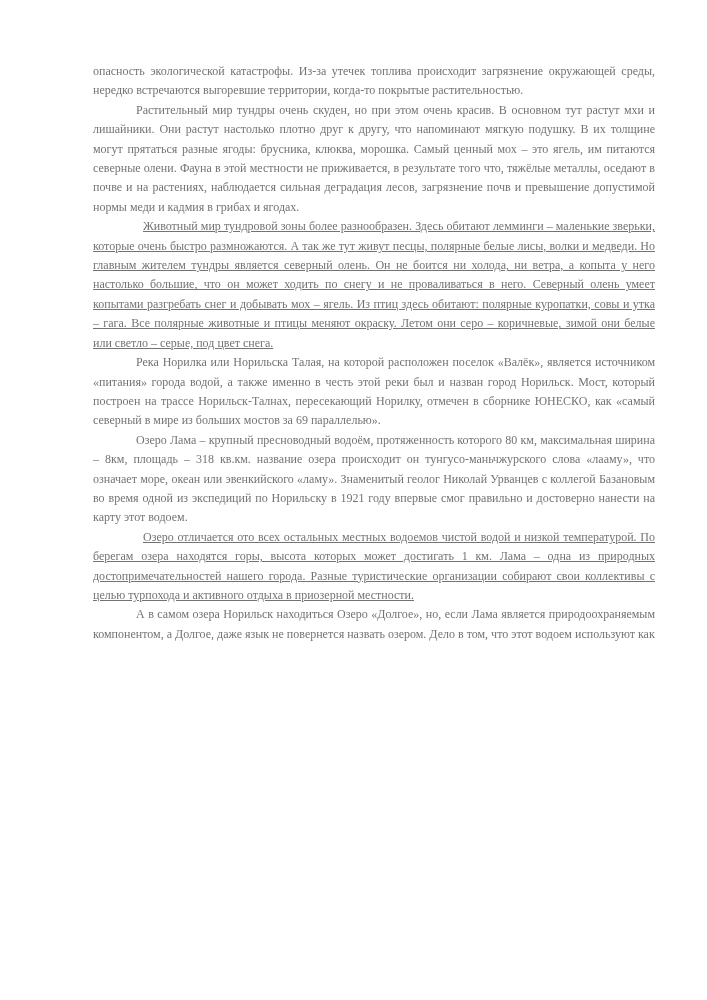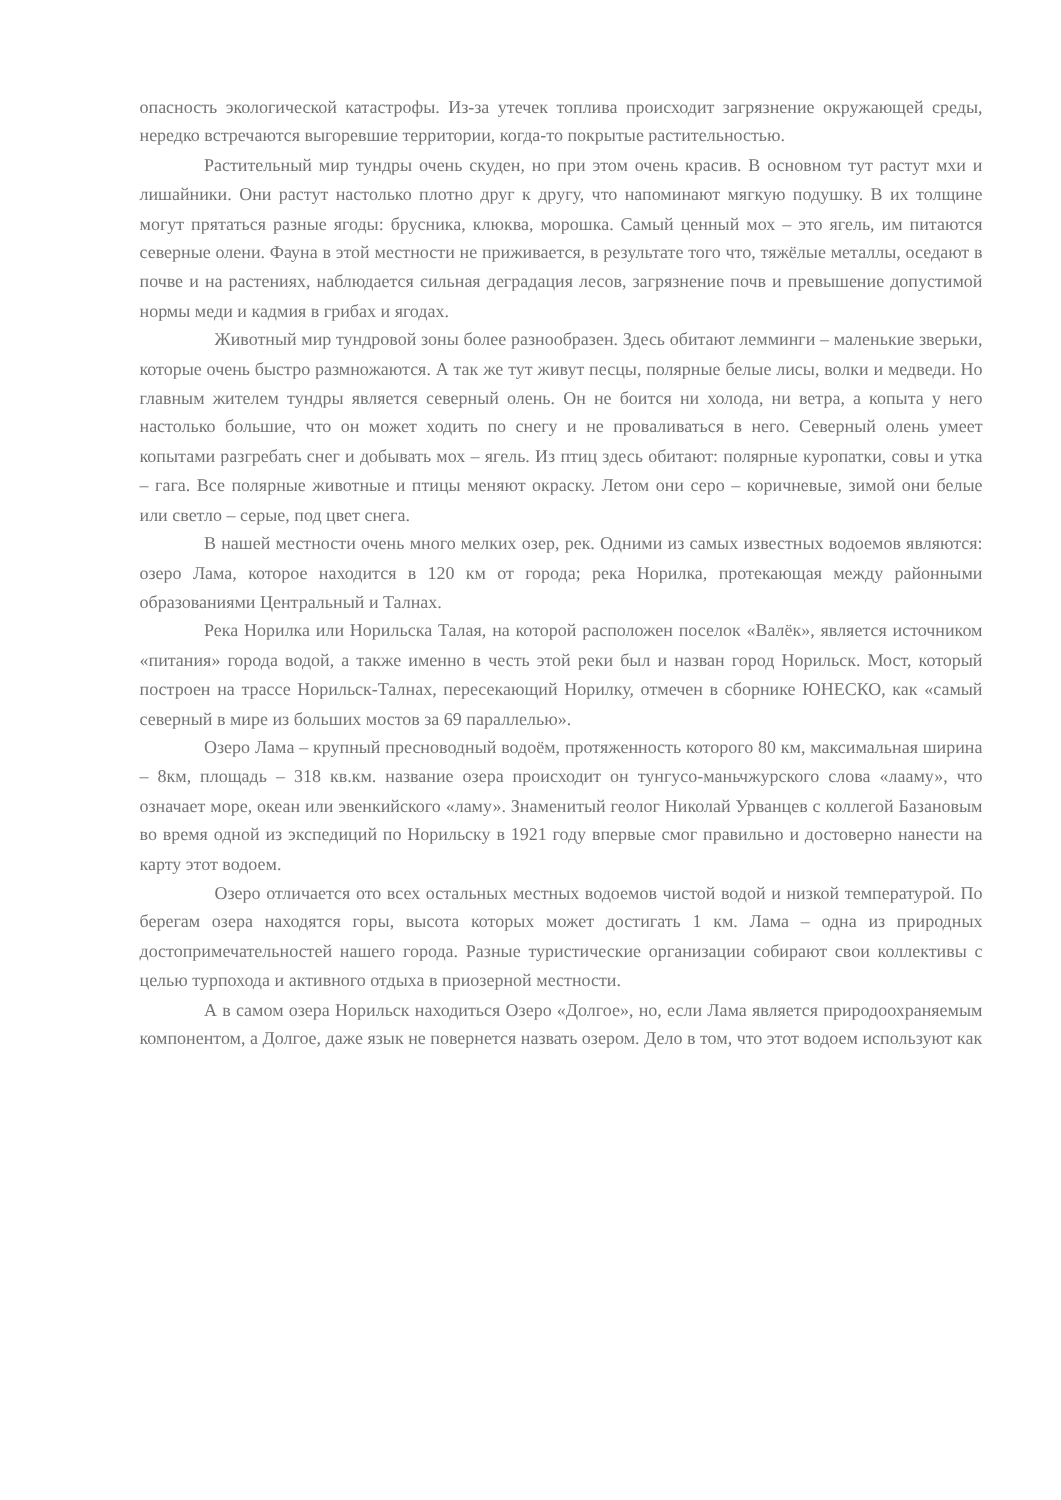--- a/index.html
+++ b/index.html
@@ -28,29 +28,29 @@
   .content p {
     margin: 0;
     padding: 0;
     text-indent: 43px;
   }
   .content p.cont {
     text-indent: 0;
   }
   .content p.sp {
     text-indent: 50px;
+    text-decoration: underline;
   }
 </style>
 </head>
 <body>
 
 <div class="page">
   <div class="content">
     <p class="cont">опасность экологической катастрофы. Из-за утечек топлива происходит загрязнение окружающей среды, нередко встречаются выгоревшие территории, когда-то покрытые растительностью.</p>
     <p>Растительный мир тундры очень скуден, но при этом очень красив. В основном тут растут мхи и лишайники. Они растут настолько плотно друг к другу, что напоминают мягкую подушку. В их толщине могут прятаться разные ягоды: брусника, клюква, морошка. Самый ценный мох – это ягель, им питаются северные олени. Фауна в этой местности не приживается, в результате того что, тяжёлые металлы, оседают в почве и на растениях, наблюдается сильная деградация лесов, загрязнение почв и превышение допустимой нормы меди и кадмия в грибах и ягодах.</p>
     <p class="sp">Животный мир тундровой зоны более разнообразен. Здесь обитают лемминги – маленькие зверьки, которые очень быстро размножаются. А так же тут живут песцы, полярные белые лисы, волки и медведи. Но главным жителем тундры является северный олень. Он не боится ни холода, ни ветра, а копыта у него настолько большие, что он может ходить по снегу и не проваливаться в него. Северный олень умеет копытами разгребать снег и добывать мох – ягель. Из птиц здесь обитают: полярные куропатки, совы и утка – гага. Все полярные животные и птицы меняют окраску. Летом они серо – коричневые, зимой они белые или светло – серые, под цвет снега.</p>
-    <p>В нашей местности очень много мелких озер, рек. Одними из самых известных водоемов являются: озеро Лама, которое находится в 120 км от города; река Норилка, протекающая между районными образованиями Центральный и Талнах.</p>
     <p>Река Норилка или Норильска Талая, на которой расположен поселок «Валёк», является источником «питания» города водой, а также именно в честь этой реки был и назван город Норильск. Мост, который построен на трассе Норильск-Талнах, пересекающий Норилку, отмечен в сборнике ЮНЕСКО, как «самый северный в мире из больших мостов за 69 параллелью».</p>
     <p>Озеро Лама – крупный пресноводный водоём, протяженность которого 80 км, максимальная ширина – 8км, площадь – 318 кв.км. название озера происходит он тунгусо-маньчжурского слова «лааму», что означает море, океан или эвенкийского «ламу». Знаменитый геолог Николай Урванцев с коллегой Базановым во время одной из экспедиций по Норильску в 1921 году впервые смог правильно и достоверно нанести на карту этот водоем.</p>
     <p class="sp">Озеро отличается ото всех остальных местных водоемов чистой водой и низкой температурой. По берегам озера находятся горы, высота которых может достигать 1 км. Лама – одна из природных достопримечательностей нашего города. Разные туристические организации собирают свои коллективы с целью турпохода и активного отдыха в приозерной местности.</p>
     <p>А в самом озера Норильск находиться Озеро «Долгое», но, если Лама является природоохраняемым компонентом, а Долгое, даже язык не повернется назвать озером. Дело в том, что этот водоем используют как</p>
   </div>
 </div>
 
 </body></html>

